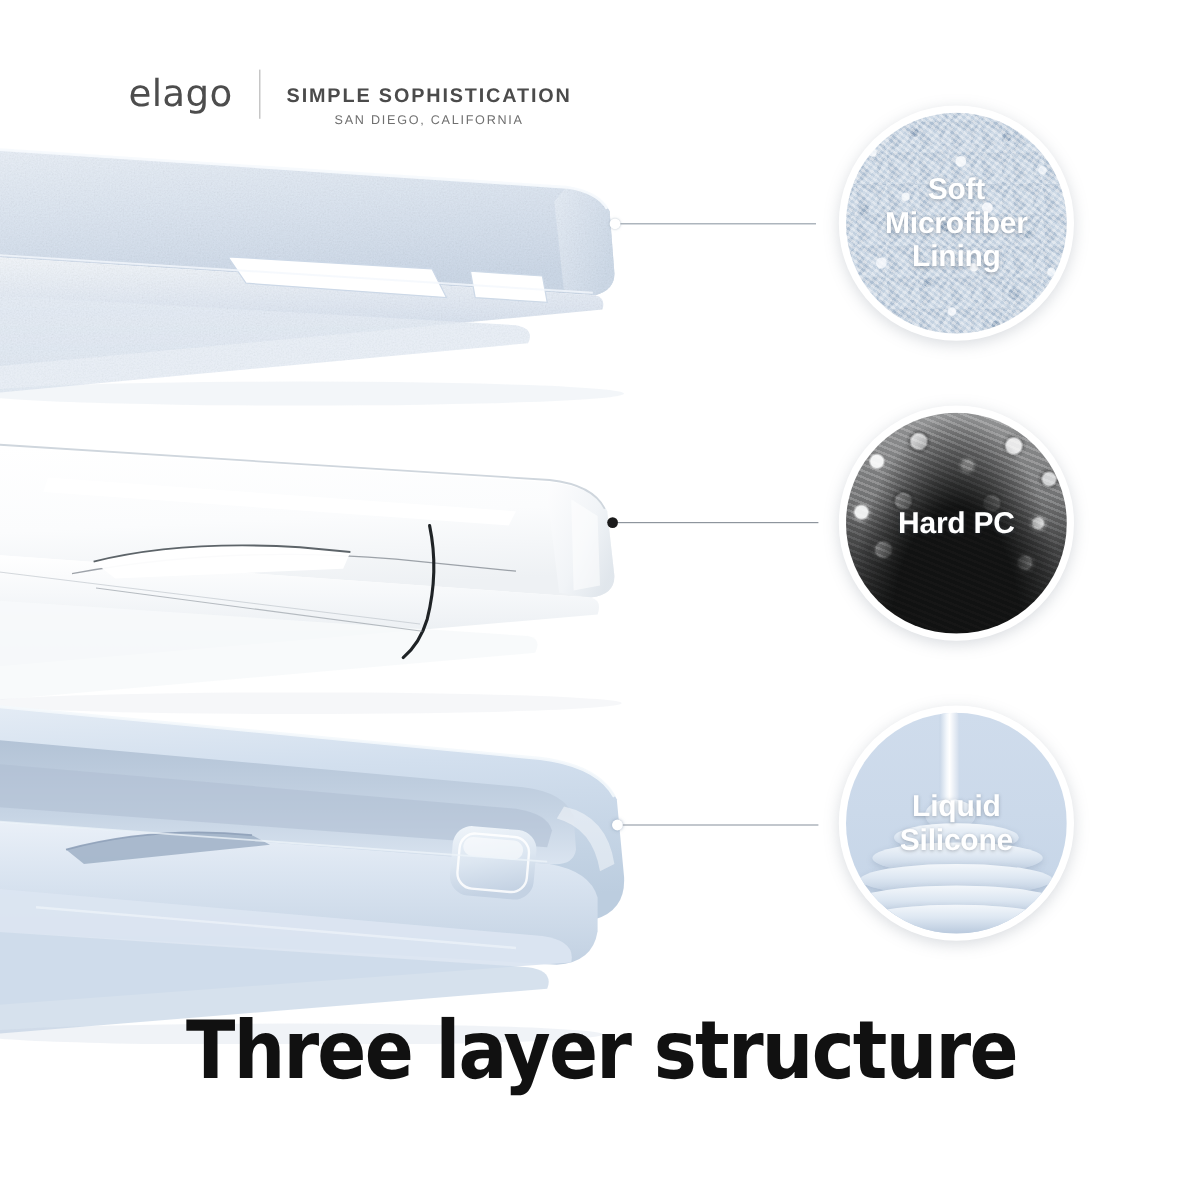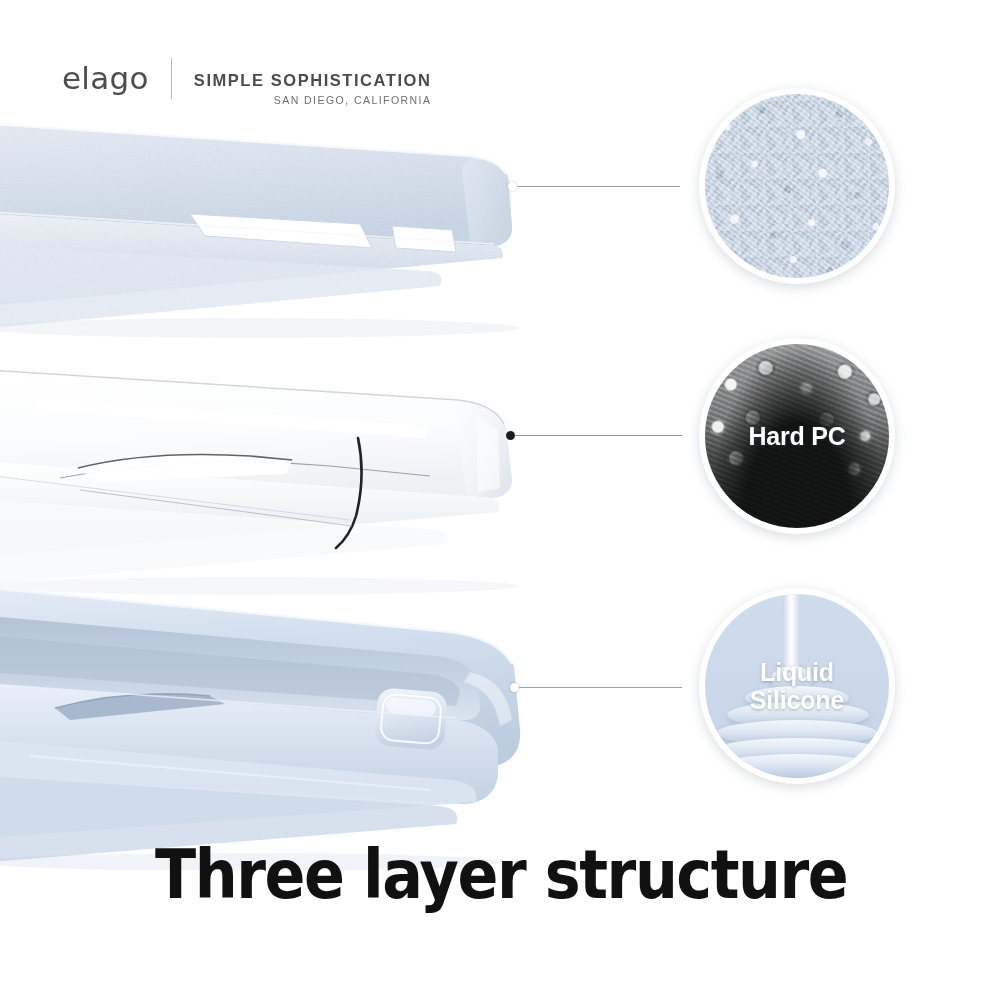--- a/index.html
+++ b/index.html
@@ -31,20 +31,21 @@
     height: 52px;
   }
   #brand-logo {
     font-family: "DejaVu Sans", sans-serif;
     font-size: 31px;
     letter-spacing: 0.3px;
     color: #4d4d4d;
     font-weight: 400;
     line-height: 1;
     padding-right: 22px;
+    margin-left: 45px;
   }
   #brand-divider {
     width: 1px;
     height: 41px;
     background: #b9b9b9;
   }
   #brand-tagline-block {
     padding-left: 22px;
     display: flex;
     flex-direction: column;
@@ -58,21 +59,21 @@
     line-height: 1.15;
     white-space: nowrap;
     margin-top: 22px;
   }
   #brand-location {
     font-size: 10.5px;
     font-weight: normal;
     letter-spacing: 1.45px;
     color: #6f6f6f;
     line-height: 1.2;
-    text-align: right;
+    text-align: center;
     margin-top: 4px;
     white-space: nowrap;
   }
 
   
   .layer-art {
     position: absolute;
     left: 0;
   }
   .layer-art svg { display: block; }
@@ -423,20 +424,25 @@
     <span class="leader-line"></span>
   </div>
   <div class="leader" id="leader-3">
     <span class="leader-dot"></span>
     <span class="leader-line"></span>
   </div>
 
   <div class="callout" id="callout-microfiber">
     <div class="callout-inner">
       <div class="tex" id="tex-microfiber"></div>
+      <div class="callout-label">
+        <div>Soft</div>
+        <div>Microfiber</div>
+        <div>Lining</div>
+      </div>
     </div>
   </div>
 
   <div class="callout" id="callout-hardpc">
     <div class="callout-inner">
       <div class="tex" id="tex-hardpc"></div>
       <div class="callout-label">
         <div>Hard PC</div>
       </div>
     </div>

